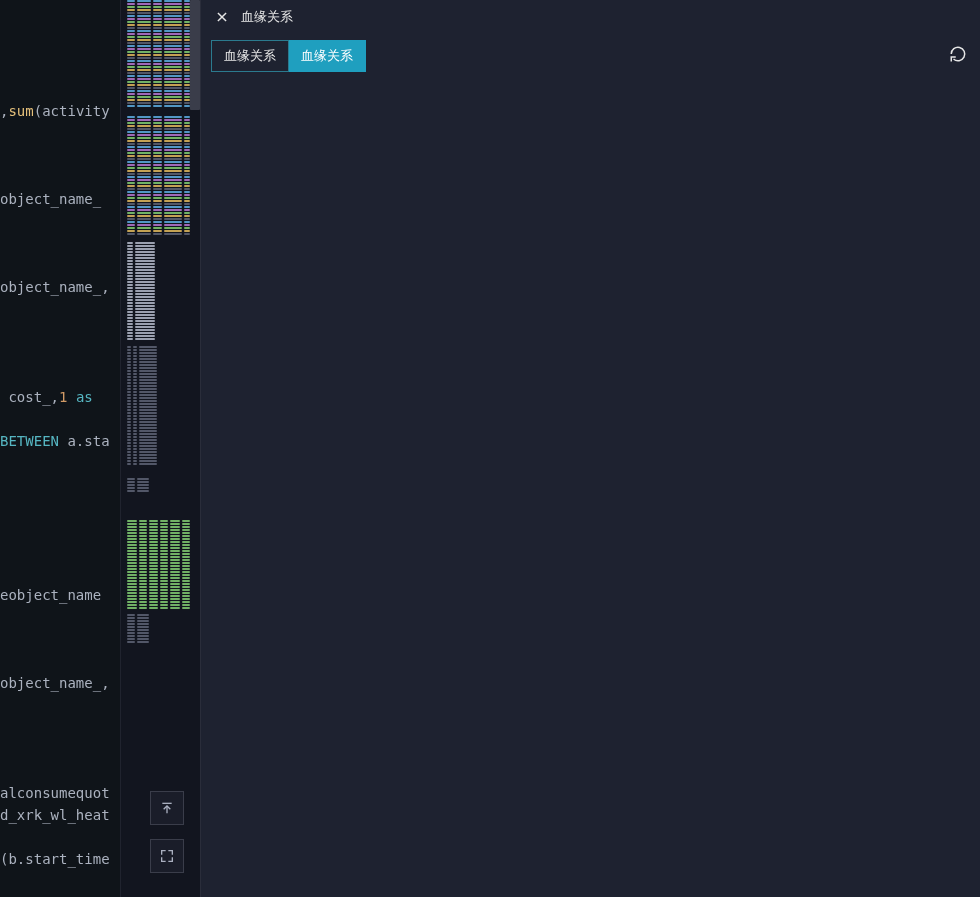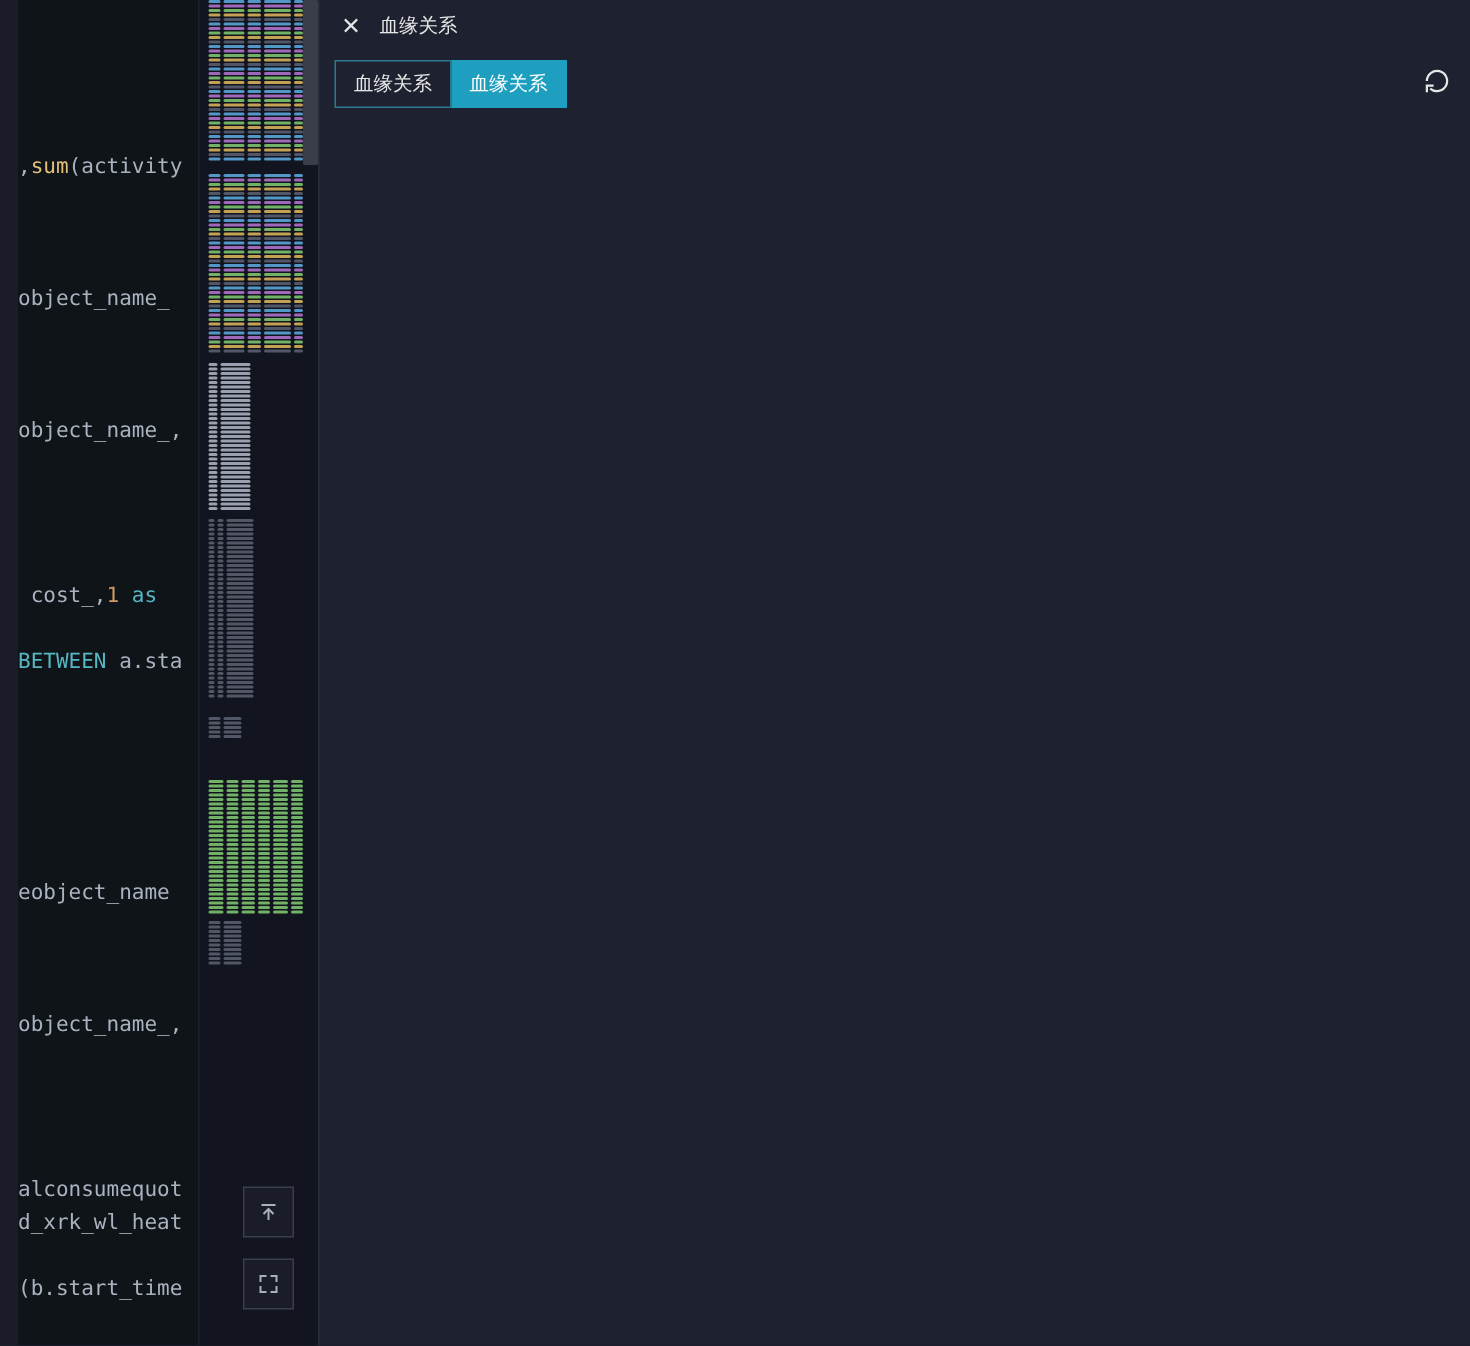--- a/index.html
+++ b/index.html
@@ -14,21 +14,20 @@
   }
   
   .editor-col {
     flex: 0 0 200px;
     width: 200px;
     height: 100%;
     background: #0f1419;
     position: relative;
     overflow: hidden;
     display: flex;
-    margin-left: 12px;
   }
   .code-surface {
     flex: 1 1 auto;
     height: 100%;
     font-family: Consolas, Menlo, monospace;
     font-size: 14px;
     line-height: 22px;
     color: #abb2bf;
     position: relative;
     overflow: hidden;

